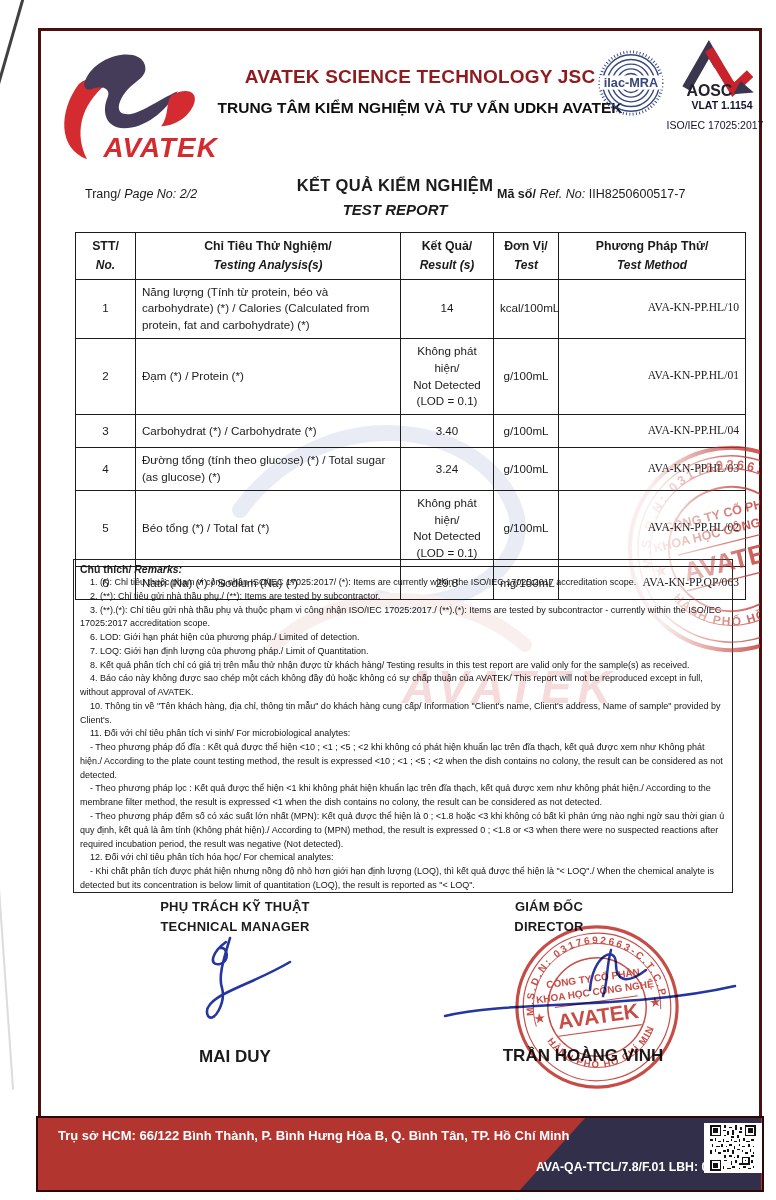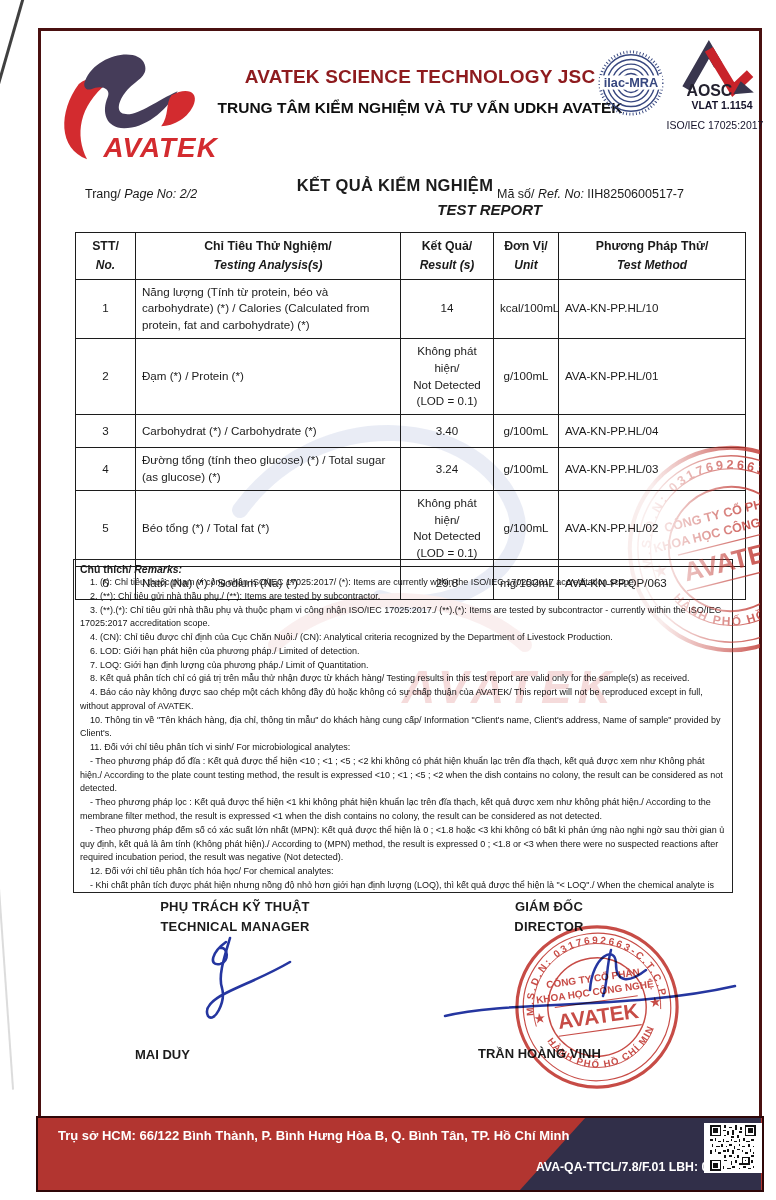--- a/index.html
+++ b/index.html
@@ -19,50 +19,50 @@
            color:#8e1b1e;letter-spacing:.2px;}
   .center-name{left:192px;top:99px;width:456px;text-align:center;font-size:15.5px;font-weight:700;color:#0f0f0f;}
   .ilac{left:598px;top:50px;width:66px;height:66px;}
   .aosc{left:670px;top:40px;width:104px;text-align:center;}
   .aosc svg{width:92px;height:58px;display:block;margin:0 auto;}
   .vlat{font-size:10.5px;font-weight:700;color:#14122a;margin-top:1px;}
   .iso{font-size:10.5px;font-weight:400;color:#14122a;margin-top:8px;margin-left:-14px;width:118px;}
   
   .page-no{left:85px;top:187px;font-size:12.5px;}
   .it{font-style:italic;}
-  .b{font-weight:400;}
+  .b{font-weight:700;}
   .doc-title-vi{left:248px;top:176px;width:294px;text-align:center;font-size:16.5px;font-weight:800;letter-spacing:.3px;}
-  .doc-title-en{left:248px;top:201px;width:294px;text-align:right;font-size:15px;font-weight:800;font-style:italic;}
+  .doc-title-en{left:248px;top:201px;width:294px;text-align:center;font-size:15px;font-weight:800;font-style:italic;}
   .ref-no{left:497px;top:187px;font-size:12.5px;}
   
   .wm-svg{left:180px;top:360px;opacity:.13;}
   .wm-text{left:402px;top:660px;font-size:46px;font-weight:800;font-style:italic;letter-spacing:6px;
            color:rgba(214,110,110,.25);}
   
   .report-table{position:absolute;left:75px;top:232px;width:670px;border-collapse:collapse;table-layout:fixed;z-index:2;}
   .report-table th,.report-table td{border:1.6px solid #1c1c1c;vertical-align:middle;}
   .report-table th{padding:4px 2px;line-height:1.55;}
   .h-vi{font-size:12.3px;font-weight:700;}
   .h-en{font-size:12px;font-style:italic;font-weight:600;}
   .report-table td{font-size:11.6px;padding:4px 6px;line-height:1.45;height:24px;}
   .c-no{text-align:center;}
   .c-analysis{text-align:left;margin-top:32px;}
   .c-result{text-align:center;white-space:pre-line;}
   .c-unit{text-align:center;}
-  .c-method{text-align:left;}
+  .c-method{text-align:right;font-family:Liberation Serif, serif;}
   
   .remarks{left:73px;top:559px;width:660px;height:334px;border:1.6px solid #222;
            box-sizing:border-box;padding:3px 6px 0 6px;z-index:2;overflow:hidden;background:transparent;}
   .remarks-title{font-size:10.5px;font-weight:700;margin-bottom:1px;}
   .remark-line{font-size:9px;line-height:1.53;text-indent:10px;color:#151515;}
   
   .sig-title{text-align:center;font-size:13px;font-weight:700;line-height:1.55;letter-spacing:.2px;}
   .sig-title-left{left:135px;top:897px;width:200px;}
   .sig-title-right{left:449px;top:897px;width:200px;}
-  .sig-name{font-size:13px;font-weight:800;}
+  .sig-name{text-align:center;font-size:17px;font-weight:800;}
   .sig-name-left{left:135px;top:1047px;width:200px;}
   .sig-name-right{left:478px;top:1046px;width:210px;}
   .sig-svg-left{left:168px;top:934px;}
   .sig-svg-right{left:440px;top:938px;z-index:3;}
   
   .stamp-ink{fill:none;stroke:#c13832;}
   .stamp-ink text{fill:#c13832;stroke:none;font-weight:700;font-family:"Liberation Sans",sans-serif;}
   .stamp-sign{left:506px;top:916px;width:182px;height:182px;opacity:.9;mix-blend-mode:multiply;
               transform:rotate(-8deg);z-index:4;}
   .stamp-clip{left:41px;top:428px;width:719px;height:270px;overflow:hidden;z-index:3;pointer-events:none;}
@@ -167,21 +167,21 @@
         <th>
             <div class="h-vi">Chỉ Tiêu Thử Nghiệm/</div>
             <div class="h-en">Testing Analysis(s)</div>
           </th>
         <th>
             <div class="h-vi">Kết Quả/</div>
             <div class="h-en">Result (s)</div>
           </th>
         <th>
             <div class="h-vi">Đơn Vị/</div>
-            <div class="h-en">Unit</div>
+            <div class="h-en">Test</div>
           </th>
         <th>
             <div class="h-vi">Phương Pháp Thử/</div>
             <div class="h-en">Test Method</div>
           </th>
       </tr>
     </thead>
     <tbody>
 
         <tr>
@@ -241,21 +241,20 @@
   <div class="abs remarks">
     <div class="remarks-title">
       <span>Chú thích/</span>
       <span class="it">Remarks:</span>
     </div>
     <div>
 
     <div class="remark-line">1. (*): Chỉ tiêu thuộc phạm vi công nhận ISO/IEC 17025:2017/ (*): Items are currently within the ISO/IEC 17025:2017 accreditation scope.</div>
         <div class="remark-line">2. (**): Chỉ tiêu gửi nhà thầu phụ./ (**): Items are tested by subcontractor.</div>
         <div class="remark-line">3. (**).(*): Chỉ tiêu gửi nhà thầu phụ và thuộc phạm vi công nhận ISO/IEC 17025:2017./ (**).(*): Items are tested by subcontractor - currently within the ISO/IEC 17025:2017 accreditation scope.</div>
-        <div class="remark-line">4. (CN): Chỉ tiêu được chỉ định của Cục Chăn Nuôi./ (CN): Analytical criteria recognized by the Department of Livestock Production.</div>
         <div class="remark-line">6. LOD: Giới hạn phát hiện của phương pháp./ Limited of detection.</div>
         <div class="remark-line">7. LOQ: Giới hạn định lượng của phương pháp./ Limit of Quantitation.</div>
         <div class="remark-line">8. Kết quả phân tích chỉ có giá trị trên mẫu thử nhận được từ khách hàng/ Testing results in this test report are valid only for the sample(s) as received.</div>
         <div class="remark-line">4. Báo cáo này không được sao chép một cách không đầy đủ hoặc không có sự chấp thuận của AVATEK/ This report will not be reproduced except in full, without approval of AVATEK.</div>
         <div class="remark-line">10. Thông tin về "Tên khách hàng, địa chỉ, thông tin mẫu" do khách hàng cung cấp/ Information "Client's name, Client's address, Name of sample" provided by Client's.</div>
         <div class="remark-line">11. Đối với chỉ tiêu phân tích vi sinh/ For microbiological analytes:</div>
         <div class="remark-line">- Theo phương pháp đổ đĩa : Kết quả được thể hiện &lt;10 ; &lt;1 ; &lt;5 ; &lt;2 khi không có phát hiện khuẩn lạc trên đĩa thạch, kết quả được xem như Không phát hiện./ According to the plate count testing method, the result is expressed &lt;10 ; &lt;1 ; &lt;5 ; &lt;2 when the dish contains no colony, the result can be considered as not detected.</div>
         <div class="remark-line">- Theo phương pháp lọc : Kết quả được thể hiện &lt;1 khi không phát hiện khuẩn lạc trên đĩa thạch, kết quả được xem như không phát hiện./ According to the membrane filter method, the result is expressed &lt;1 when the dish contains no colony, the result can be considered as not detected.</div>
         <div class="remark-line">- Theo phương pháp đếm số có xác suất lớn nhất (MPN): Kết quả được thể hiện là 0 ; &lt;1.8 hoặc &lt;3 khi không có bất kì phản ứng nào nghi ngờ sau thời gian ủ quy định, kết quả là âm tính (Không phát hiện)./ According to (MPN) method, the result is expressed 0 ; &lt;1.8 or &lt;3 when there were no suspected reactions after required incubation period, the result was negative (Not detected).</div>
         <div class="remark-line">12. Đối với chỉ tiêu phân tích hóa học/ For chemical analytes:</div>

